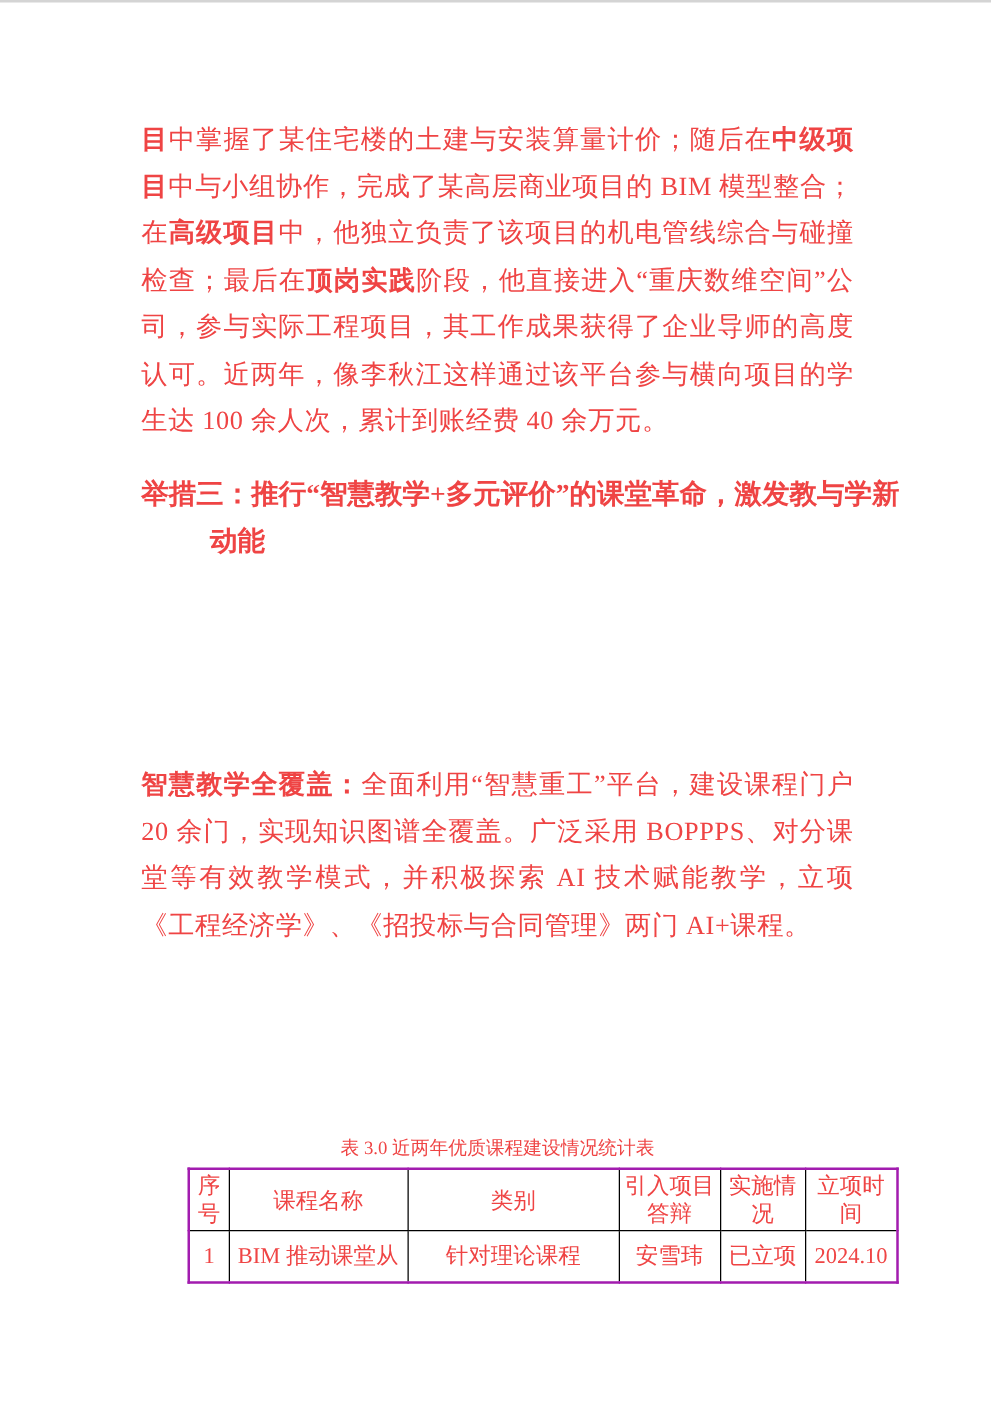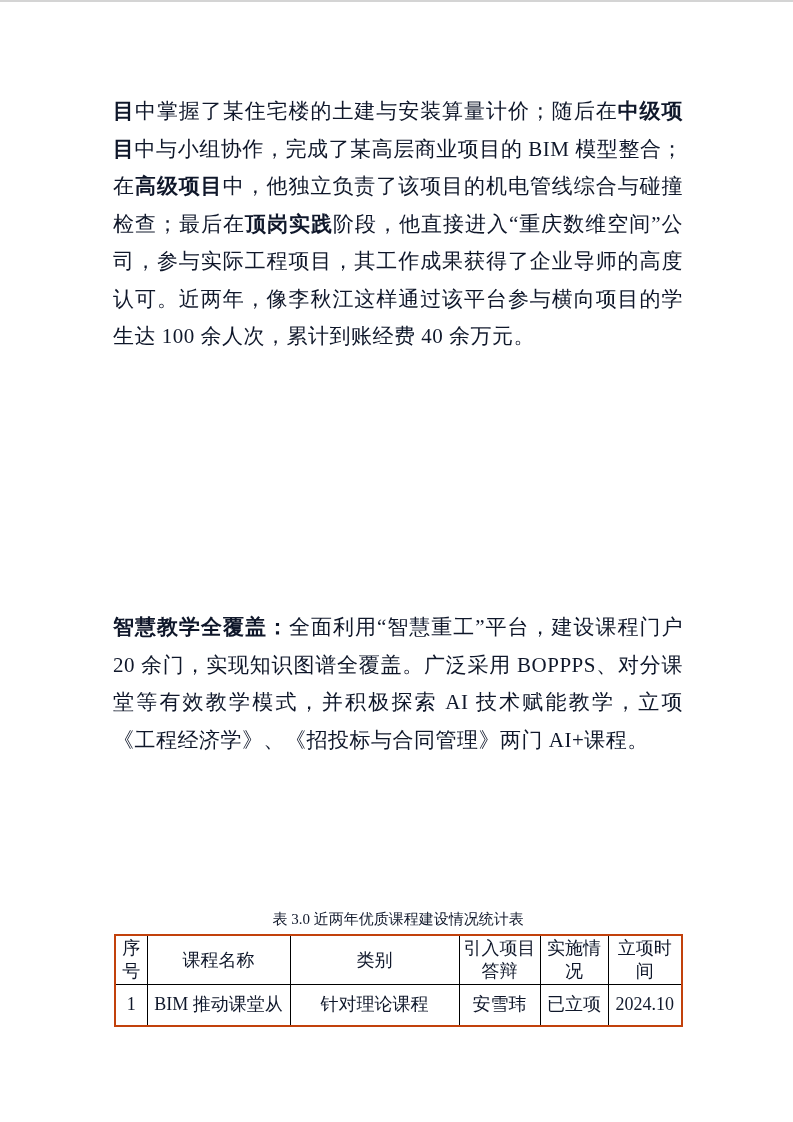--- a/index.html
+++ b/index.html
@@ -1,21 +1,21 @@
 <!DOCTYPE html>
 <html lang="zh"><head>
 <meta charset="utf-8">
 <style>
   html,body { margin:0; padding:0; background:#ffffff; }
   .page {
     position:relative;
     width:793px; height:1122px;
     background:#ffffff;
     font-family:"Liberation Serif","DejaVu Serif",serif;
-    color:#0f172a;
+    color:#ef4444;
     overflow:hidden;
   }
   .page-top-edge {
     position:absolute; top:0; left:0; width:793px; height:2px;
     background:#d4d4d4;
   }
   .block { position:absolute; left:113px; width:570px; }
   p.body-par {
     margin:0;
     font-size:21px;
@@ -36,21 +36,22 @@
   }
   .table-caption {
     font-size:15px;
     line-height:22px;
     text-align:center;
   }
   table.course-table {
     border-collapse:collapse;
     table-layout:fixed;
     width:567px;
-    border:2px solid #c2410c;
+    border:2px solid #a21caf;
+    margin-left:36px;
   }
   table.course-table th, table.course-table td {
     border:1.5px solid #000;
     font-weight:normal;
     font-size:18px;
     line-height:23px;
     text-align:center;
     vertical-align:middle;
     padding:1px 3px;
     overflow:hidden;
@@ -61,20 +62,21 @@
   col.c4{width:81px;} col.c5{width:68px;} col.c6{width:74px;}
 </style>
 </head>
 <body>
 
 <div class="page">
   <div class="page-top-edge"></div>
 
   <p class="block body-par" style="top:93px;"><span style="font-weight: bold;">目</span><span>中掌握了某住宅楼的土建与安装算量计价；随后在</span><span style="font-weight: bold;">中级项目</span><span>中与小组协作，完成了某高层商业项目的 BIM 模型整合；在</span><span style="font-weight: bold;">高级项目</span><span>中，他独立负责了该项目的机电管线综合与碰撞检查；最后在</span><span style="font-weight: bold;">顶岗实践</span><span>阶段，他直接进入“重庆数维空间”公司，参与实际工程项目，其工作成果获得了企业导师的高度认可。近两年，像李秋江这样通过该平台参与横向项目的学生达 100 余人次，累计到账经费 40 余万元。</span></p>
 
+  <h2 class="block heading" style="top:376px;">举措三：推行“智慧教学+多元评价”的课堂革命，激发教与学新动能</h2>
 
 
   <p class="block body-par" style="top:609px;"><span style="font-weight: bold;">智慧教学全覆盖：</span><span>全面利用“智慧重工”平台，建设课程门户 20 余门，实现知识图谱全覆盖。广泛采用 BOPPPS、对分课堂等有效教学模式，并积极探索 AI 技术赋能教学，立项《工程经济学》、《招投标与合同管理》两门 AI+课程。</span></p>
 
 
   <div class="block table-caption" style="top:908px;">表 3.0  近两年优质课程建设情况统计表</div>
 
   <table class="course-table" style="position:absolute; left:114px; top:934px;">
     <colgroup>
       <col class="c1">

